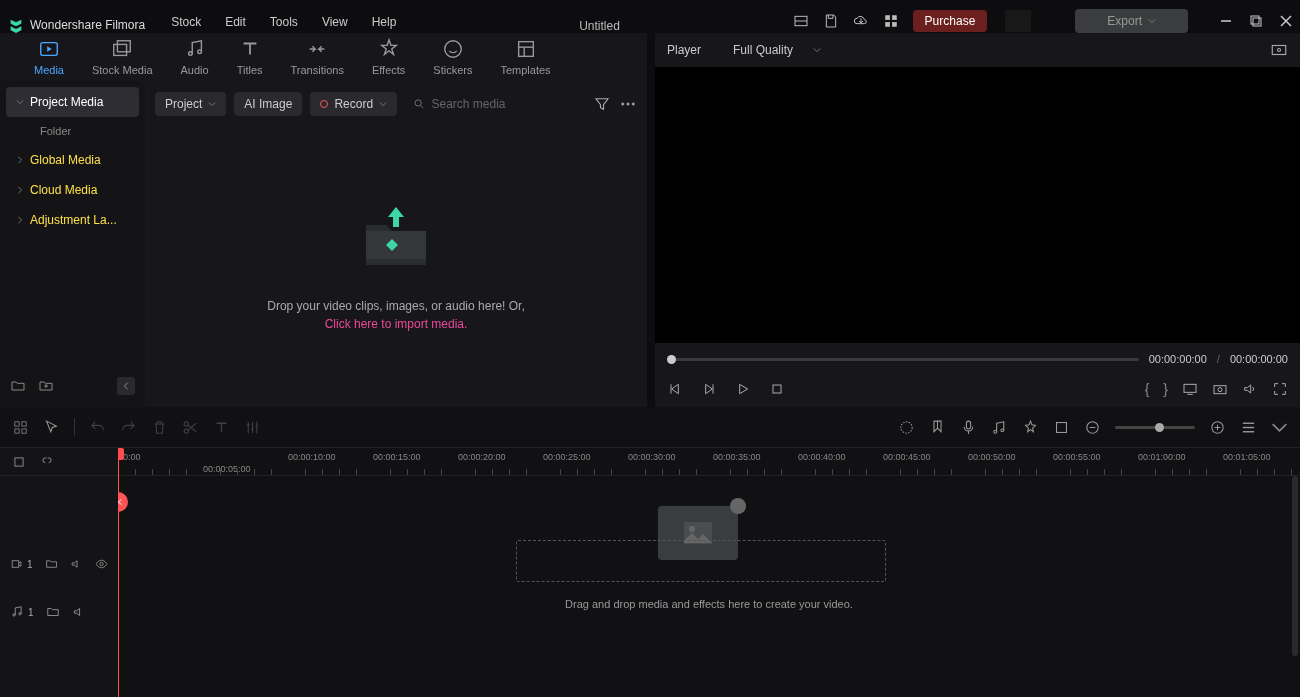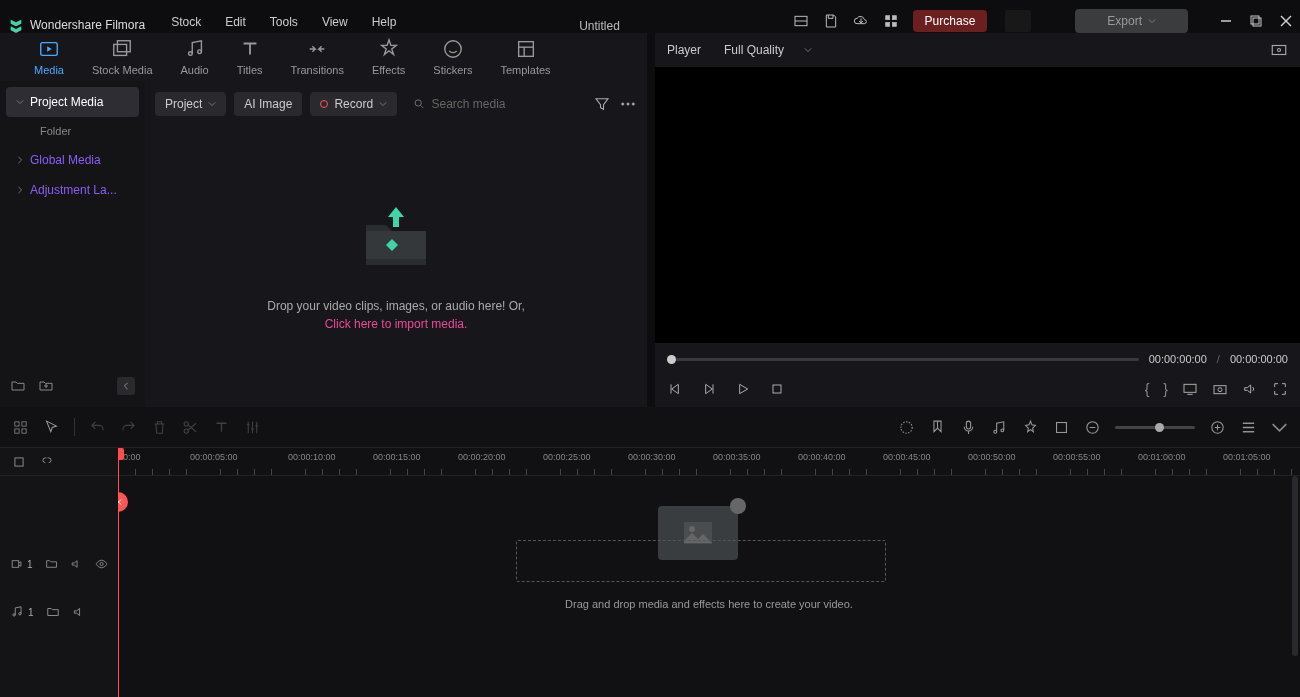--- a/index.html
+++ b/index.html
@@ -22,21 +22,21 @@
 .main-row{display:flex;height:374px}
 .left-panel{width:647px;background:#17171b;display:flex;flex-direction:column}
 .tabs{height:48px;display:flex;align-items:center;padding:0 20px;gap:0}
 .tab{display:flex;flex-direction:column;align-items:center;gap:4px;padding:0 14px;cursor:pointer;color:#999}
 .tab.active{color:#4aa8ff}
 .tab-ico{width:22px;height:22px}
 .tab-label{font-size:11px}
 
 .media-body{display:flex;flex:1;min-height:0}
 .sidebar{width:145px;background:#141417;display:flex;flex-direction:column;padding:6px}
-.side-item{display:flex;align-items:center;gap:6px;padding:8px 10px;border-radius:4px;font-size:12px;color:#8b5cf6;cursor:pointer}
+.side-item{display:flex;align-items:center;gap:6px;padding:8px 10px;border-radius:4px;font-size:12px;color:#fde047;cursor:pointer}
 .side-item.sel{background:#2d2d33;color:#fff;font-weight:500}
 .side-sub{padding:8px 10px 8px 34px;font-size:11px;color:#888;cursor:pointer}
 .side-chevron{width:8px;height:8px;stroke:#888;fill:none}
 .side-bottom{margin-top:auto;display:flex;align-items:center;gap:12px;padding:6px 4px}
 .side-bico{width:16px;height:16px;stroke:#888;fill:none;cursor:pointer}
 .collapse-btn{margin-left:auto;width:18px;height:18px;background:#2a2a2e;border-radius:3px;display:flex;align-items:center;justify-content:center;cursor:pointer}
 
 .media-main{flex:1;display:flex;flex-direction:column}
 .media-toolbar{height:34px;display:flex;align-items:center;gap:8px;padding:0 10px;margin-top:6px}
 .pill{background:#2a2a2e;border-radius:4px;display:flex;align-items:center;padding:5px 10px;gap:6px;font-size:12px;color:#ccc;cursor:pointer}
@@ -47,21 +47,21 @@
 .search-input{background:transparent;border:none;outline:none;color:#ccc;font-size:12px;width:100%}
 .search-input::placeholder{color:#666}
 .tbico{width:18px;height:18px;stroke:#aaa;fill:none;cursor:pointer}
 
 .drop-area{flex:1;display:flex;flex-direction:column;align-items:center;justify-content:center;color:#aaa;font-size:12px;gap:10px}
 .folder-graphic{width:80px;height:80px;position:relative;margin-bottom:12px}
 .drop-text{text-align:center;line-height:1.5}
 .drop-link{color:#ec4899;cursor:pointer}
 
 .right-panel{flex:1;background:#17171b;margin-left:8px;display:flex;flex-direction:column}
-.player-top{height:34px;display:flex;align-items:center;padding:0 12px;gap:23px}
+.player-top{height:34px;display:flex;align-items:center;padding:0 12px;gap:32px}
 .player-label{font-size:12px;color:#ccc}
 .quality-sel{display:flex;align-items:center;gap:20px;font-size:12px;color:#ccc;cursor:pointer}
 .player-corner{margin-left:auto;width:18px;height:18px;stroke:#aaa;fill:none;cursor:pointer}
 .player-view{flex:1;background:#000}
 .player-bottom{height:64px;display:flex;flex-direction:column;padding:4px 12px 0}
 .seek-row{display:flex;align-items:center;gap:10px;height:24px}
 .seek-bar{flex:1;height:3px;background:#3a3a3e;border-radius:2px;position:relative}
 .seek-dot{position:absolute;left:0;top:-3px;width:9px;height:9px;background:#ccc;border-radius:50%}
 .tc{font-size:11px;color:#ccc;font-variant-numeric:tabular-nums}
 .tc-sep{color:#666}
@@ -232,20 +232,26 @@
         <div class="side-item">
           <svg class="side-chevron" viewBox="0 0 10 10">
               <path d="M3 1l4 4-4 4"></path>
             </svg>
           <span>Global Media</span>
         </div>
         <div class="side-item">
           <svg class="side-chevron" viewBox="0 0 10 10">
               <path d="M3 1l4 4-4 4"></path>
             </svg>
+          <span>Cloud Media</span>
+        </div>
+        <div class="side-item">
+          <svg class="side-chevron" viewBox="0 0 10 10">
+              <path d="M3 1l4 4-4 4"></path>
+            </svg>
           <span>Adjustment La...</span>
         </div>
         <div class="side-bottom">
           <svg class="side-bico" viewBox="0 0 24 24">
               <path d="M3 6h6l2 2h10v10H3z" stroke-width="1.5"></path>
             </svg>
           <svg class="side-bico" viewBox="0 0 24 24">
               <path d="M3 6h6l2 2h10v10H3z M9 12h6m-3-3v6" stroke-width="1.5"></path>
             </svg>
           <div class="collapse-btn">
@@ -492,21 +498,21 @@
       </div>
     </div>
 
     <div class="tl-tracks">
       <div class="ruler" id="ruler">
           <span class="ruler-tick" style="left: 0px;">00:00</span>
           <span class="ruler-minor" style="left: 17px;"></span>
           <span class="ruler-minor" style="left: 34px;"></span>
           <span class="ruler-minor" style="left: 51px;"></span>
           <span class="ruler-minor" style="left: 68px;"></span>
-          <span class="ruler-tick" style="left: 72px;">00:00:05:00</span>
+          <span class="ruler-tick" style="left: 85px; margin-top: 12px;">00:00:05:00</span>
           <span class="ruler-minor" style="left: 102px;"></span>
           <span class="ruler-minor" style="left: 119px;"></span>
           <span class="ruler-minor" style="left: 136px;"></span>
           <span class="ruler-minor" style="left: 153px;"></span>
           <span class="ruler-tick" style="left: 170px;">00:00:10:00</span>
           <span class="ruler-minor" style="left: 187px;"></span>
           <span class="ruler-minor" style="left: 204px;"></span>
           <span class="ruler-minor" style="left: 221px;"></span>
           <span class="ruler-minor" style="left: 238px;"></span>
           <span class="ruler-tick" style="left: 255px;">00:00:15:00</span>

